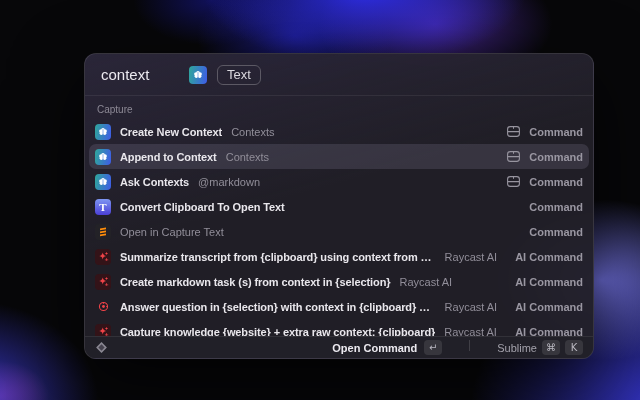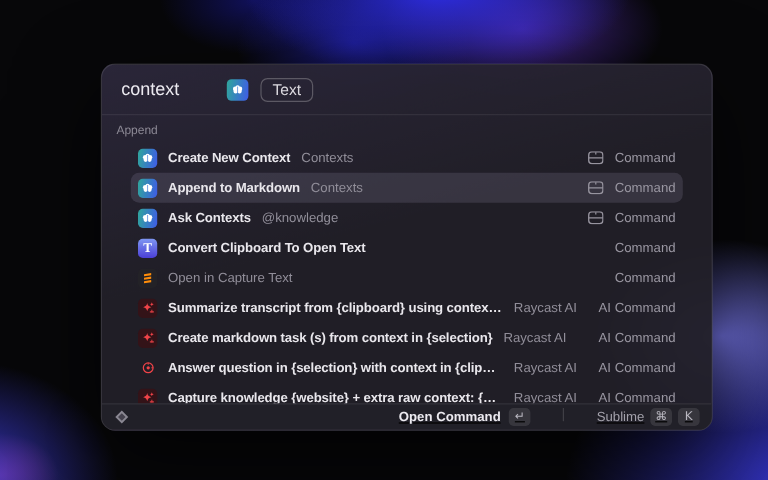--- a/index.html
+++ b/index.html
@@ -28,37 +28,37 @@
     border-bottom:1px solid rgba(255,255,255,0.07); }
   .search-input { width:250px; background:transparent; border:none; outline:none;
     color:#eceaf0; font-size:15px; font-family:inherit; }
   .icon-sq { width:16px; height:16px; border-radius:4px; display:inline-flex;
     align-items:center; justify-content:center; flex-shrink:0; }
   .brain-bg { background:linear-gradient(100deg,#2fa79a,#3f5be8); }
   .search-row .icon-sq { width:18px; height:18px; margin-left:-172px; }
   .tag { display:inline-flex; align-items:center; border:1px solid #5c5964; border-radius:6px;
     padding:1px 9px 2px; color:#dbd9df; font-size:13px; }
   .results-header { padding:8px 12px 4px; font-size:10px; color:#8c8995; }
-  .row { height:25px; margin:0 24px; padding:0 6px; border-radius:7px;
+  .row { height:25px; margin:0 4px; padding:0 6px; border-radius:7px;
     display:flex; align-items:center; gap:9px; }
   .row.selected { background:rgba(190,182,215,0.15); }
   .rtitle { font-size:11px; font-weight:600; color:#e9e7ec; letter-spacing:-0.1px;
     white-space:nowrap; overflow:hidden; text-overflow:ellipsis; flex-shrink:1; min-width:0; }
   .rsub { font-size:11px; color:#918e99; white-space:nowrap; flex-shrink:0;text-align:right; }
   .spacer { flex:1; }
-  .racc { font-size:11px; color:#9a97a2; white-space:nowrap; flex-shrink:0; }
+  .racc { font-size:11px; color:#9a97a2; white-space:nowrap; flex-shrink:0;font-weight:bold; }
   .kbd-ic { display:inline-flex; flex-shrink:0; }
   .t-bg { background:linear-gradient(180deg,#7e96f2,#4b3fd6); color:#fff;
     font-family:"Liberation Serif","DejaVu Serif",serif; font-weight:bold; font-size:11px; }
   .subl-bg { background:#232227; }
   .ai-bg { background:#331318; }
   .footer { position:absolute; left:0; right:0; bottom:0; height:22px;
     background:rgba(34,33,41,0.98); border-top:1px solid rgba(255,255,255,0.08);
     display:flex; align-items:center; padding:0 10px; }
-  .footer-right { margin-left:auto; display:flex; align-items:flex-start; gap:24px;text-decoration:underline; }
+  .footer-right { margin-left:auto; display:flex; align-items:flex-start; gap:24px; }
   .f-primary { font-size:11px; font-weight:600; color:#eceaf0; }
   .f-secondary { font-size:11px; color:#a3a1ab; }
   .keycap { background:rgba(255,255,255,0.10); border-radius:4px; min-width:18px; height:15px;
     display:inline-flex; align-items:center; justify-content:center; padding:0 4px;
     font-size:10px; color:#bab8c1; font-family:"DejaVu Sans",sans-serif; }
   .f-div { width:1px; height:11px; background:rgba(255,255,255,0.14); margin:0 3px; }
 </style>
 </head>
 <body>
 
@@ -77,21 +77,21 @@
             <circle cx="8" cy="8.4" r="2.6"></circle>
           </g>
           <line x1="8" y1="4.2" x2="8" y2="11.8" stroke="#3f7bd8" stroke-width="0.8"></line>
         </svg>
     </span>
     <span class="tag">
       <span>Text</span>
     </span>
   </div>
 
-  <div class="results-header">Append</div>
+  <div class="results-header">Capture</div>
 
   <div class="row selected-none">
     <span class="icon-sq brain-bg">
         <svg width="12" height="12" viewBox="0 0 16 16">
           <g fill="#fff">
             <circle cx="5.4" cy="6.8" r="2.6"></circle>
             <circle cx="10.6" cy="6.8" r="2.6"></circle>
             <circle cx="8" cy="5.2" r="2.4"></circle>
             <circle cx="5.8" cy="9.6" r="2.3"></circle>
             <circle cx="10.2" cy="9.6" r="2.3"></circle>
@@ -120,21 +120,21 @@
             <circle cx="5.4" cy="6.8" r="2.6"></circle>
             <circle cx="10.6" cy="6.8" r="2.6"></circle>
             <circle cx="8" cy="5.2" r="2.4"></circle>
             <circle cx="5.8" cy="9.6" r="2.3"></circle>
             <circle cx="10.2" cy="9.6" r="2.3"></circle>
             <circle cx="8" cy="8.4" r="2.6"></circle>
           </g>
           <line x1="8" y1="4.2" x2="8" y2="11.8" stroke="#3f7bd8" stroke-width="0.8"></line>
         </svg>
       </span>
-    <span class="rtitle">Append to Markdown</span>
+    <span class="rtitle">Append to Context</span>
     <span class="rsub">Contexts</span>
     <span class="spacer"></span>
     <span class="kbd-ic">
         <svg width="13" height="11" viewBox="0 0 13 11" fill="none" stroke="#97949f" stroke-width="1.1">
           <rect x="0.6" y="0.6" width="11.8" height="9.8" rx="2.6"></rect>
           <path d="M0.6 5.6 H12.4"></path>
           <path d="M6.5 0.8 v2" stroke-width="1"></path>
         </svg>
       </span>
     <span class="racc">Command</span>
@@ -148,21 +148,21 @@
             <circle cx="10.6" cy="6.8" r="2.6"></circle>
             <circle cx="8" cy="5.2" r="2.4"></circle>
             <circle cx="5.8" cy="9.6" r="2.3"></circle>
             <circle cx="10.2" cy="9.6" r="2.3"></circle>
             <circle cx="8" cy="8.4" r="2.6"></circle>
           </g>
           <line x1="8" y1="4.2" x2="8" y2="11.8" stroke="#3f7bd8" stroke-width="0.8"></line>
         </svg>
       </span>
     <span class="rtitle">Ask Contexts</span>
-    <span class="rsub">@knowledge</span>
+    <span class="rsub">@markdown</span>
     <span class="spacer"></span>
     <span class="kbd-ic">
         <svg width="13" height="11" viewBox="0 0 13 11" fill="none" stroke="#97949f" stroke-width="1.1">
           <rect x="0.6" y="0.6" width="11.8" height="9.8" rx="2.6"></rect>
           <path d="M0.6 5.6 H12.4"></path>
           <path d="M6.5 0.8 v2" stroke-width="1"></path>
         </svg>
       </span>
     <span class="racc">Command</span>
   </div>

